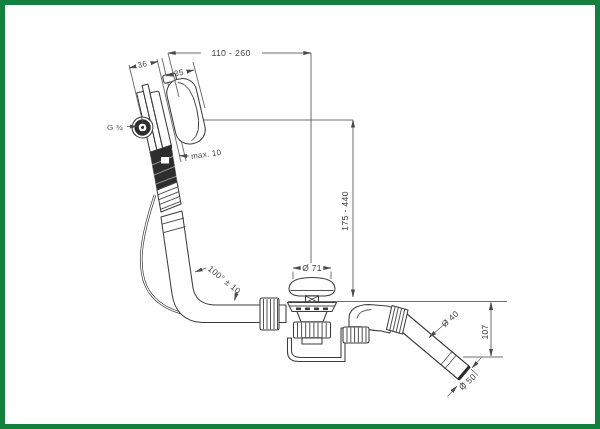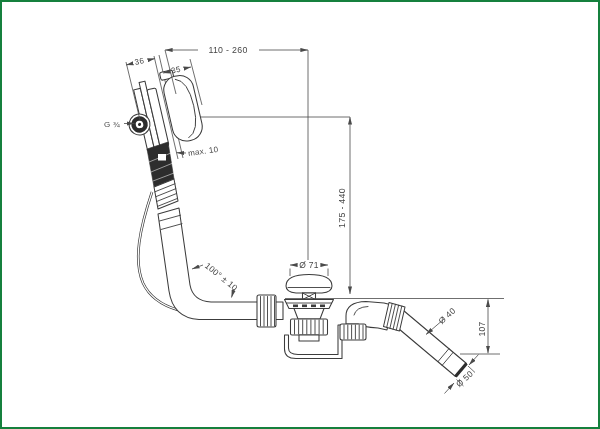--- a/index.html
+++ b/index.html
@@ -1,18 +1,18 @@
 <!DOCTYPE html>
 <html><head>
 <meta charset="utf-8">
 <style>
   html,body{margin:0;padding:0;background:#fff;}
   .frame{
     width:600px;height:429px;background:#ffffff;
-    border:2px solid #15803d;box-sizing:border-box;
+    border:5px solid #15803d;box-sizing:border-box;
     font-family:"Liberation Sans", sans-serif;
   }
   svg{display:block;}
   .dim-line{stroke:#4a4a4a;stroke-width:0.8;fill:none;}
   .prod{stroke:#3c3c3c;stroke-width:1.05;fill:#ffffff;stroke-linejoin:round;stroke-linecap:round;}
   .prod-line{stroke:#3c3c3c;stroke-width:0.9;fill:none;stroke-linecap:round;}
   .dark{fill:#2d2d2d;stroke:#2d2d2d;stroke-width:0.6;}
   .dimtext{fill:#474747;font-family:"Liberation Sans", sans-serif;letter-spacing:0.3px;}
   .s88{font-size:8.8px;} .s85{font-size:8.5px;} .s80{font-size:8px;}
 </style>

